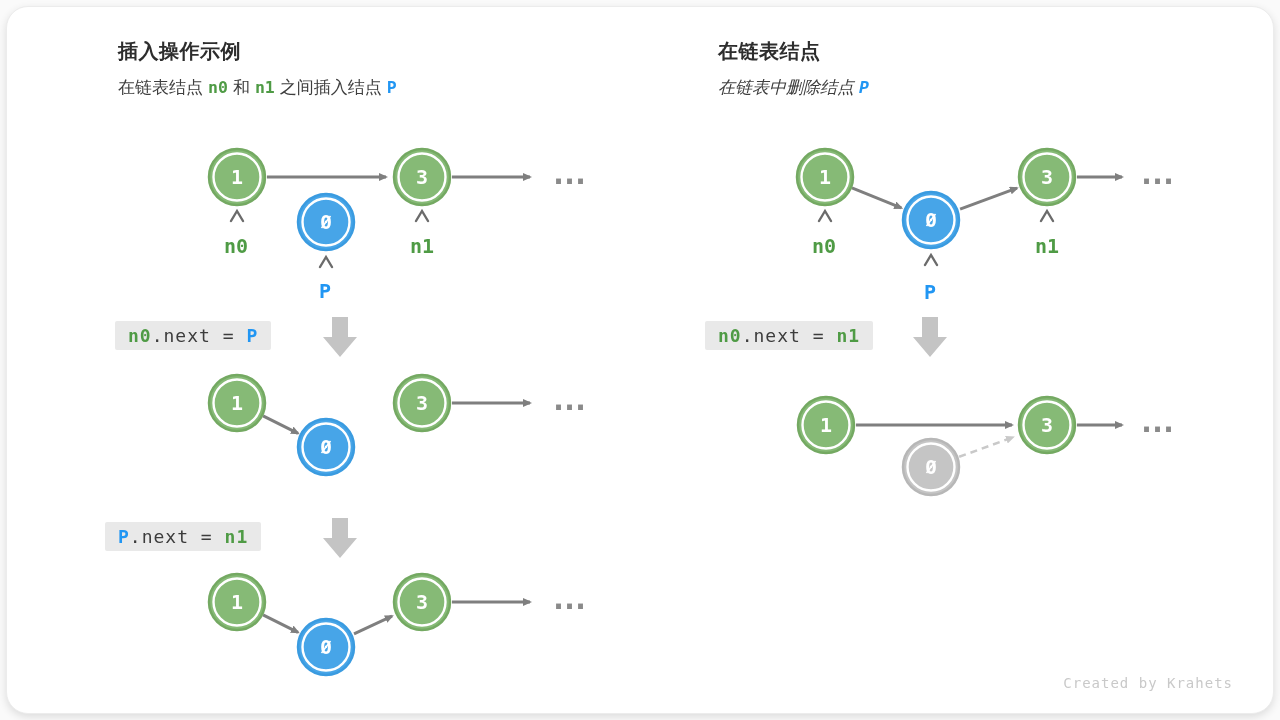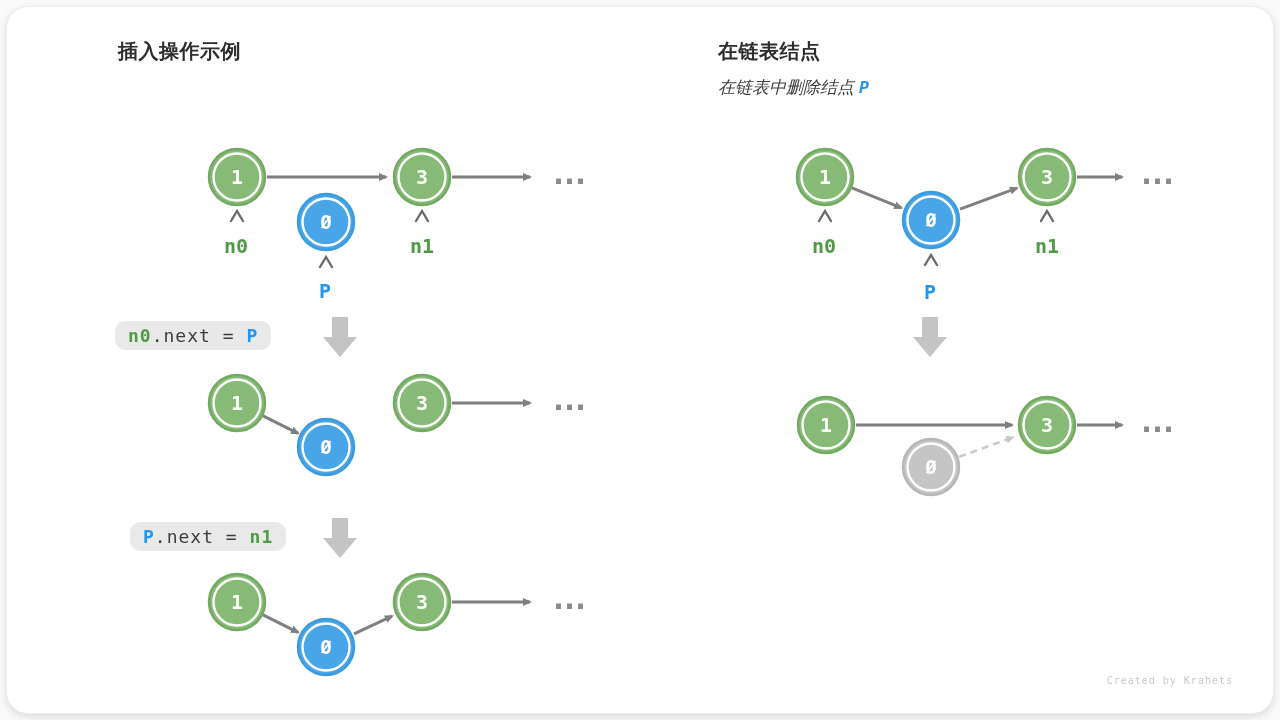--- a/index.html
+++ b/index.html
@@ -6,27 +6,27 @@
     font-family:"Liberation Sans",sans-serif;}
   .stage{position:relative;width:1276px;height:720px;}
   .card{position:absolute;left:6px;top:6px;width:1266px;height:706px;background:#ffffff;
     border:1px solid #ececec;border-radius:22px;box-shadow:0 3px 8px rgba(0,0,0,0.12);}
   .layer{position:absolute;left:0;top:0;width:1280px;height:720px;}
   .panel-title{position:absolute;font-size:20px;font-weight:700;color:#2d2d2d;letter-spacing:0.5px;}
   .panel-sub{position:absolute;font-size:17px;color:#3e3e3e;white-space:nowrap;}
   .mono{font-family:"DejaVu Sans Mono","Liberation Mono",monospace;}
   .var-green{color:#4f9b45;font-weight:700;font-size:16.5px;margin:0 5px;}
   .var-blue{color:#2196f3;font-weight:700;font-size:16.5px;margin:0 5px;}
-  .code-box{position:absolute;background:#e9e9e9;border-radius:10px;padding:4px 13px;
+  .code-box{position:absolute;background:#e9e9e9;border-radius:2px;padding:4px 13px;
     font-family:"DejaVu Sans Mono","Liberation Mono",monospace;font-size:18px;letter-spacing:1px;
     color:#3c3c3c;white-space:nowrap;}
   .code-box .lhs-green,.code-box .rhs-green{color:#4f9b45;font-weight:700;}
   .code-box .lhs-blue,.code-box .rhs-blue{color:#2196f3;font-weight:700;}
   .credit{position:absolute;right:43px;top:675px;font-family:"DejaVu Sans Mono","Liberation Mono",monospace;
-    font-size:10px;color:#c9c9c9;letter-spacing:1px;text-align:right;}
+    font-size:14px;color:#c9c9c9;letter-spacing:1px;text-align:right;}
   
   .node-green{fill:#86ba76;stroke:#74a962;stroke-width:2.5;}
   .node-blue{fill:#47a5e8;stroke:#3a9be0;stroke-width:2.5;}
   .node-gray{fill:#c5c5c5;stroke:#b7b7b7;stroke-width:2.5;}
   .ring{fill:none;stroke:#ffffff;stroke-width:2.4;}
   .node-val{font-family:"DejaVu Sans Mono","Liberation Mono",monospace;font-weight:700;
     font-size:20px;fill:#ffffff;text-anchor:middle;}
   .zero-slash{stroke:#ffffff;stroke-width:1.6;}
   .arrow{stroke:#7f7f7f;stroke-width:3;fill:none;}
   .arrow-dashed{stroke:#c9c9c9;stroke-width:2.5;fill:none;stroke-dasharray:7 5;}
@@ -39,31 +39,37 @@
     font-size:30px;fill:#8a8a8a;text-anchor:middle;letter-spacing:-7px;}
   .block-arrow{fill:#c4c4c4;}
 </style>
 </head>
 <body>
 
 <div class="stage">
   <div class="card"></div>
 
   <div class="panel-title" style="left:118px;top:38px;">插入操作示例</div>
+  <div class="panel-sub" style="left:118px;top:76px;">
+    <span>在链表结点</span><span class="mono var-green">n0</span><span>和</span><span class="mono var-green">n1</span><span>之间插入结点</span><span class="mono var-blue">P</span>
+  </div>
 
   <div class="panel-title" style="left:718px;top:38px;">在链表结点</div>
   <div class="panel-sub" style="left:718px;top:76px;font-style:italic;">
     <span>在链表中删除结点</span><span class="mono var-blue">P</span>
   </div>
 
   <div class="code-box" style="left:115px;top:321px;">
     <span class="lhs-green">n0</span><span>.next = </span><span class="rhs-blue">P</span>
   </div>
-  <div class="code-box" style="left:130px;top:522px;">
+  <div class="code-box" style="left:105px;top:522px;">
     <span class="lhs-blue">P</span><span>.next = </span><span class="rhs-green">n1</span>
+  </div>
+  <div class="code-box" style="left:705px;top:321px;">
+    <span class="lhs-green">n0</span><span>.next = </span><span class="rhs-green">n1</span>
   </div>
 
   <div class="credit">Created by Krahets</div>
 
   <svg class="layer" width="1280" height="720" viewBox="0 0 1280 720">
     <defs>
       <marker id="ah" markerWidth="9" markerHeight="8" refX="7" refY="4" orient="auto" markerUnits="userSpaceOnUse" viewBox="0 0 9 8">
           <path d="M0,0 L9,4 L0,8 Z" fill="#7f7f7f"></path>
         </marker>
       <marker id="ahl" markerWidth="9" markerHeight="8" refX="7" refY="4" orient="auto" markerUnits="userSpaceOnUse" viewBox="0 0 9 8">

